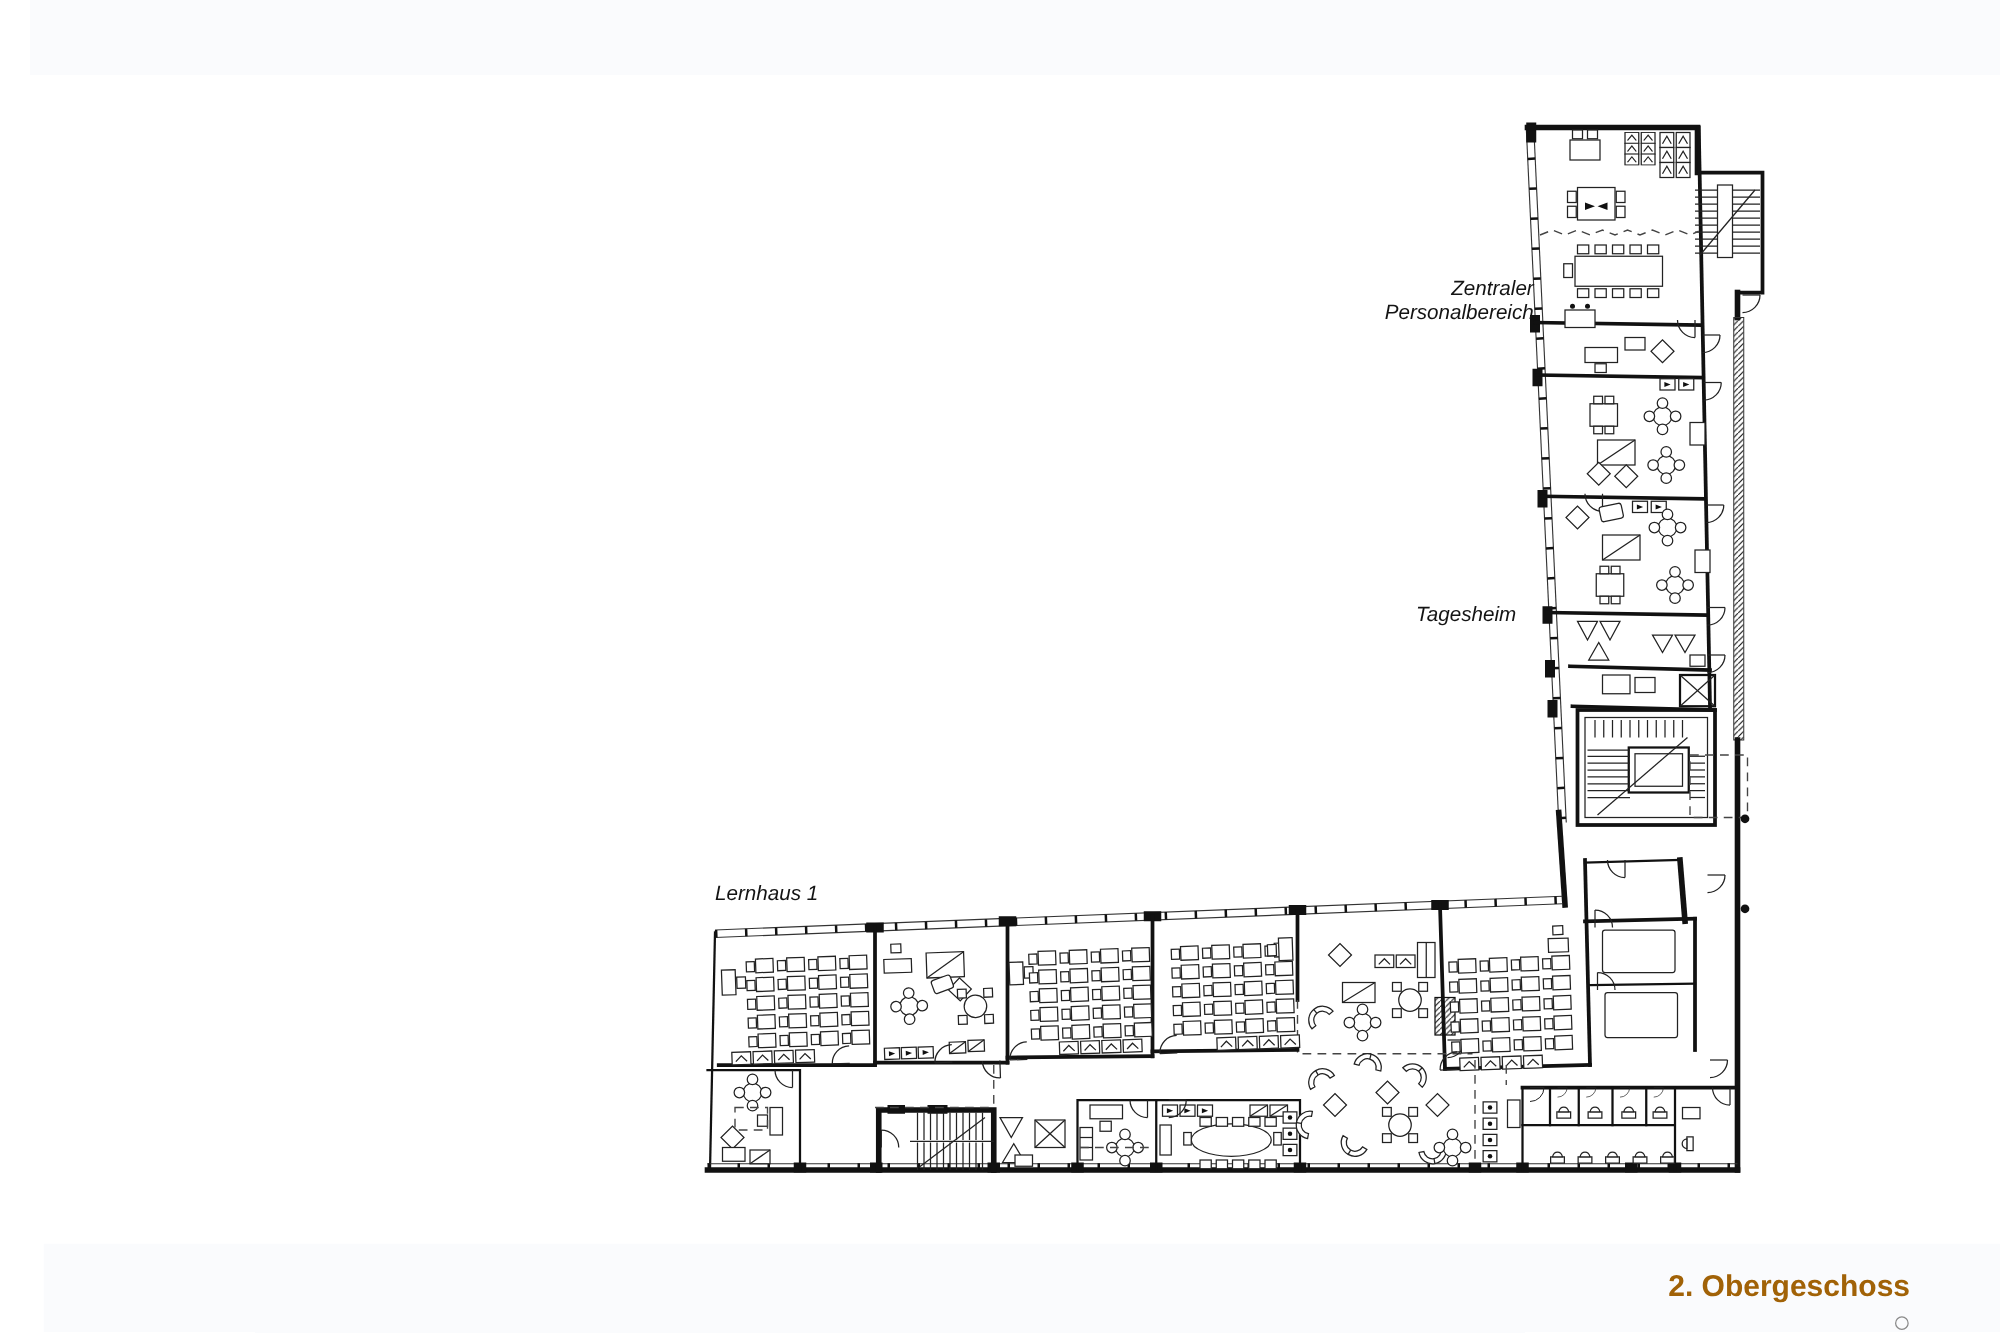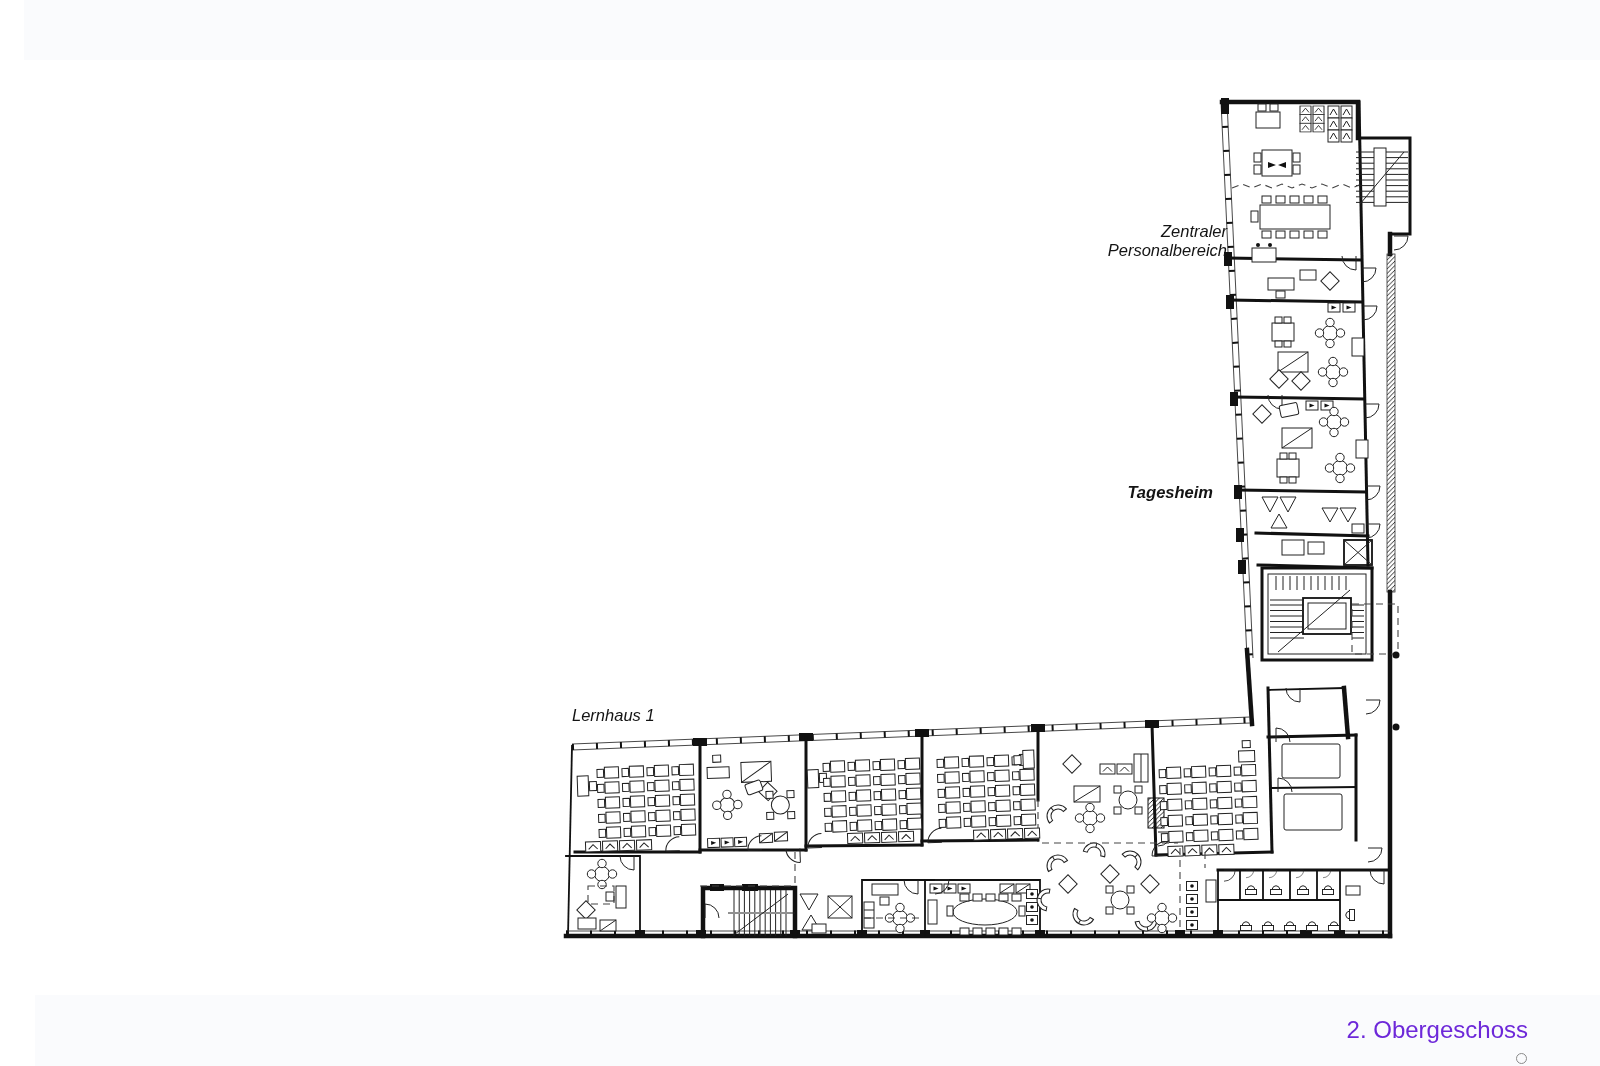--- a/index.html
+++ b/index.html
@@ -5,24 +5,24 @@
   html,body{margin:0;padding:0;background:#fff;}
   .stage{position:relative;width:1600px;height:1066px;background:#fff;overflow:hidden;
          font-family:"Liberation Sans",sans-serif;}
   .band{position:absolute;background:#fafbfd;}
   .band-top{left:24px;top:0;width:1576px;height:60px;}
   .band-bottom{left:35px;top:995px;width:1565px;height:71px;}
   svg.plan{position:absolute;left:0;top:0;}
   .lbl{position:absolute;font-style:italic;font-size:16.5px;line-height:19px;color:#141414;
        text-align:right;white-space:nowrap;}
   #lbl-zent{right:373px;top:222px;}
-  #lbl-tag{right:387px;top:483px;font-weight:bold;}
+  #lbl-tag{right:387px;top:483px;}
   #lbl-lern{left:572px;top:706px;text-align:left;}
-  .floor-title{position:absolute;right:72px;top:1016px;font-size:24px;font-weight:400;
-               color:#6d28d9;letter-spacing:0;margin-left:30px;}
+  .floor-title{position:absolute;right:72px;top:1016px;font-size:24px;font-weight:700;
+               color:#a16207;letter-spacing:0;margin-left:30px;}
   .nmark{position:absolute;left:1516px;top:1053px;width:9px;height:9px;border:1.5px solid #8a8a8a;
          border-radius:50%;}
   
   .w4{stroke:#111;stroke-width:4.5;fill:none;stroke-linecap:square;}
   .w3{stroke:#111;stroke-width:3;fill:none;stroke-linecap:square;}
   .w2{stroke:#111;stroke-width:1.8;fill:none;stroke-linecap:square;}
   .t{stroke:#222;stroke-width:1;fill:none;}
   .tf{stroke:#222;stroke-width:1;fill:#fff;}
   .bk{fill:#111;stroke:none;}
   .dash{stroke:#444;stroke-width:1.1;stroke-dasharray:7 5;fill:none;}

